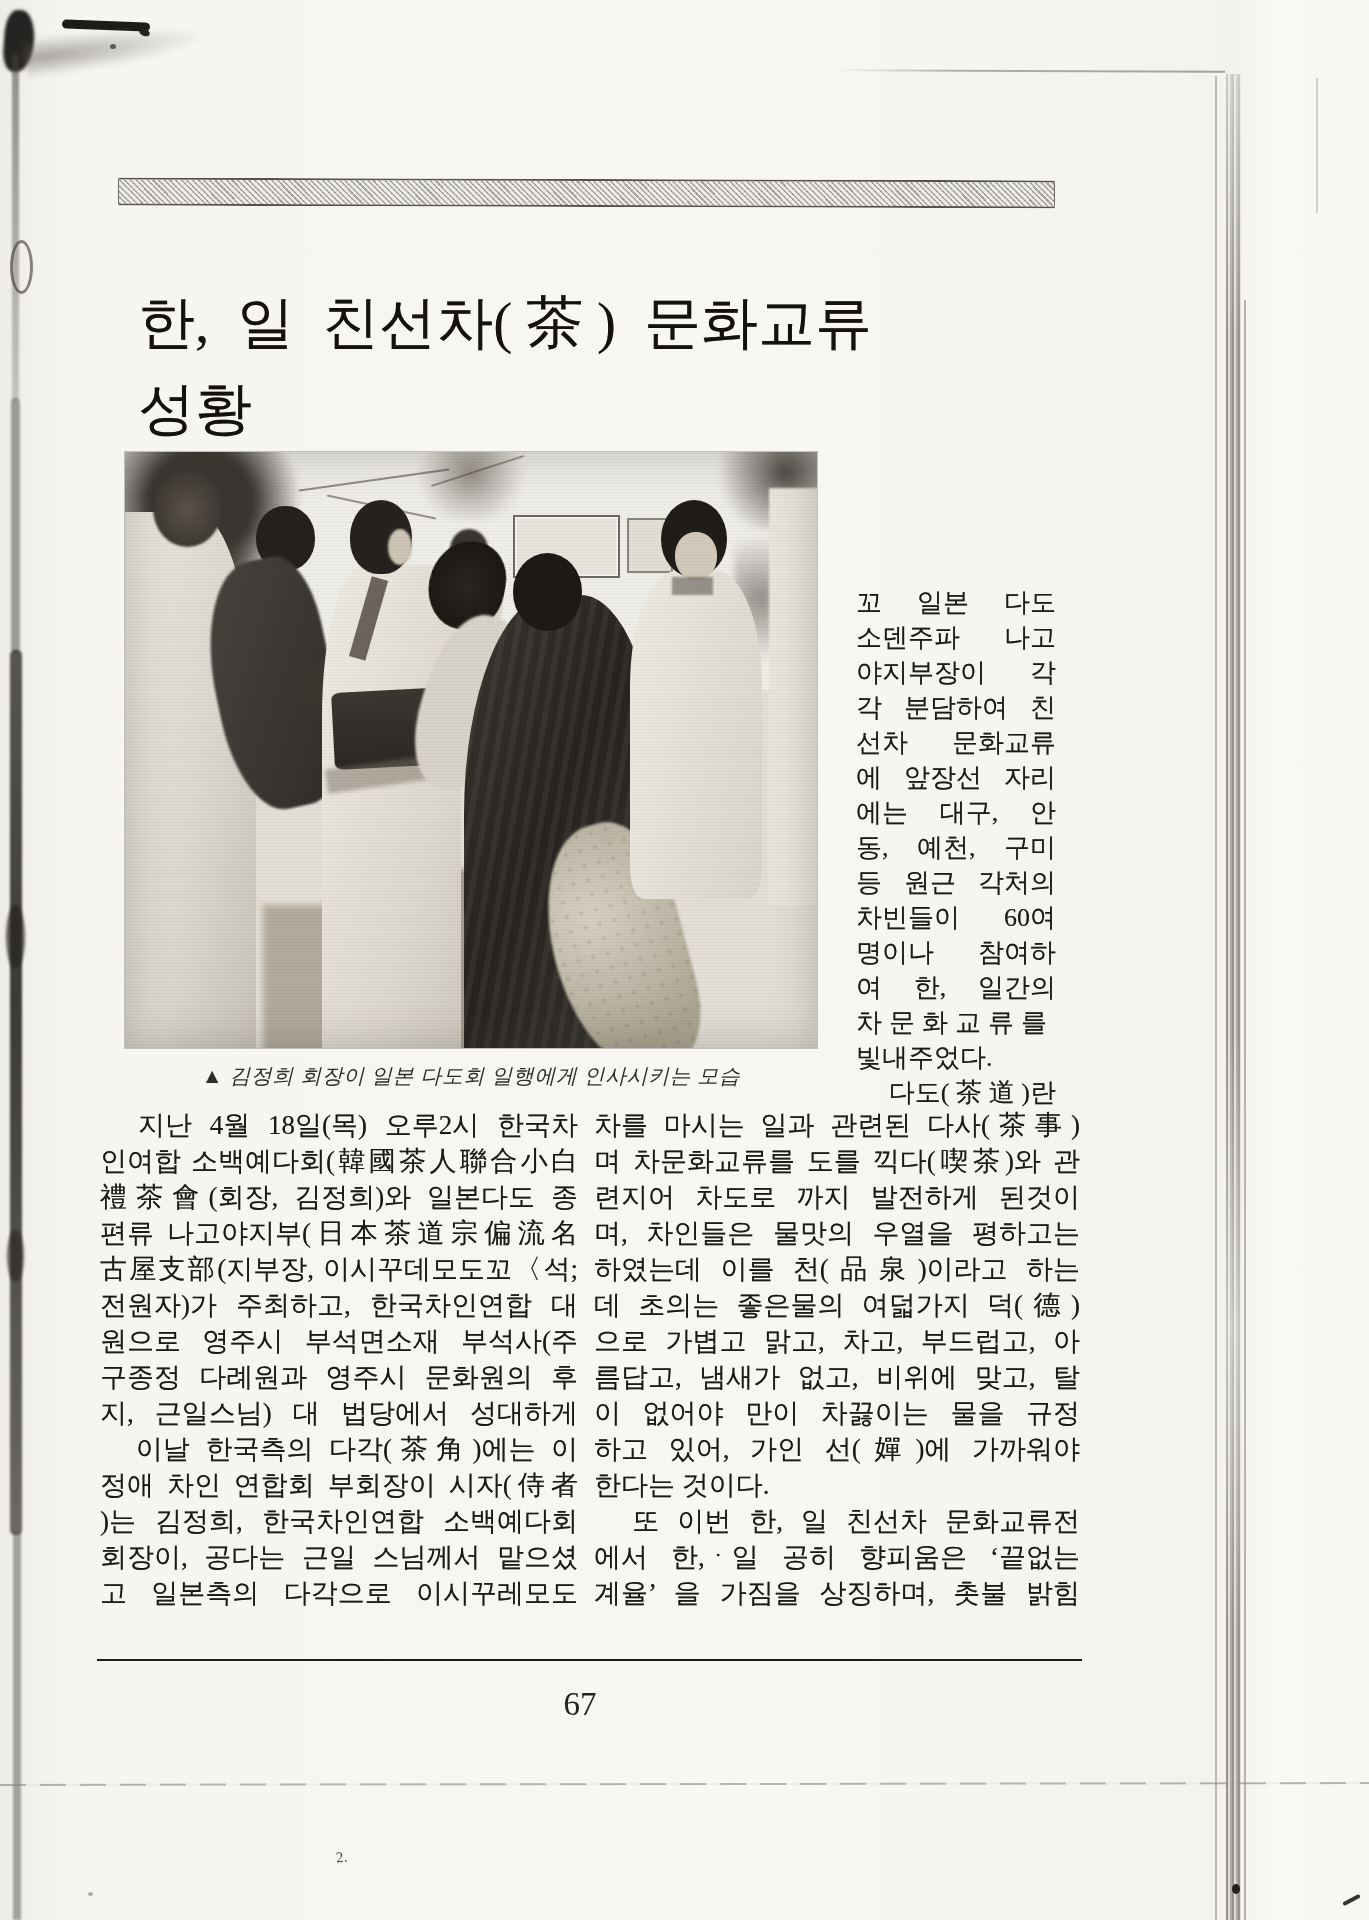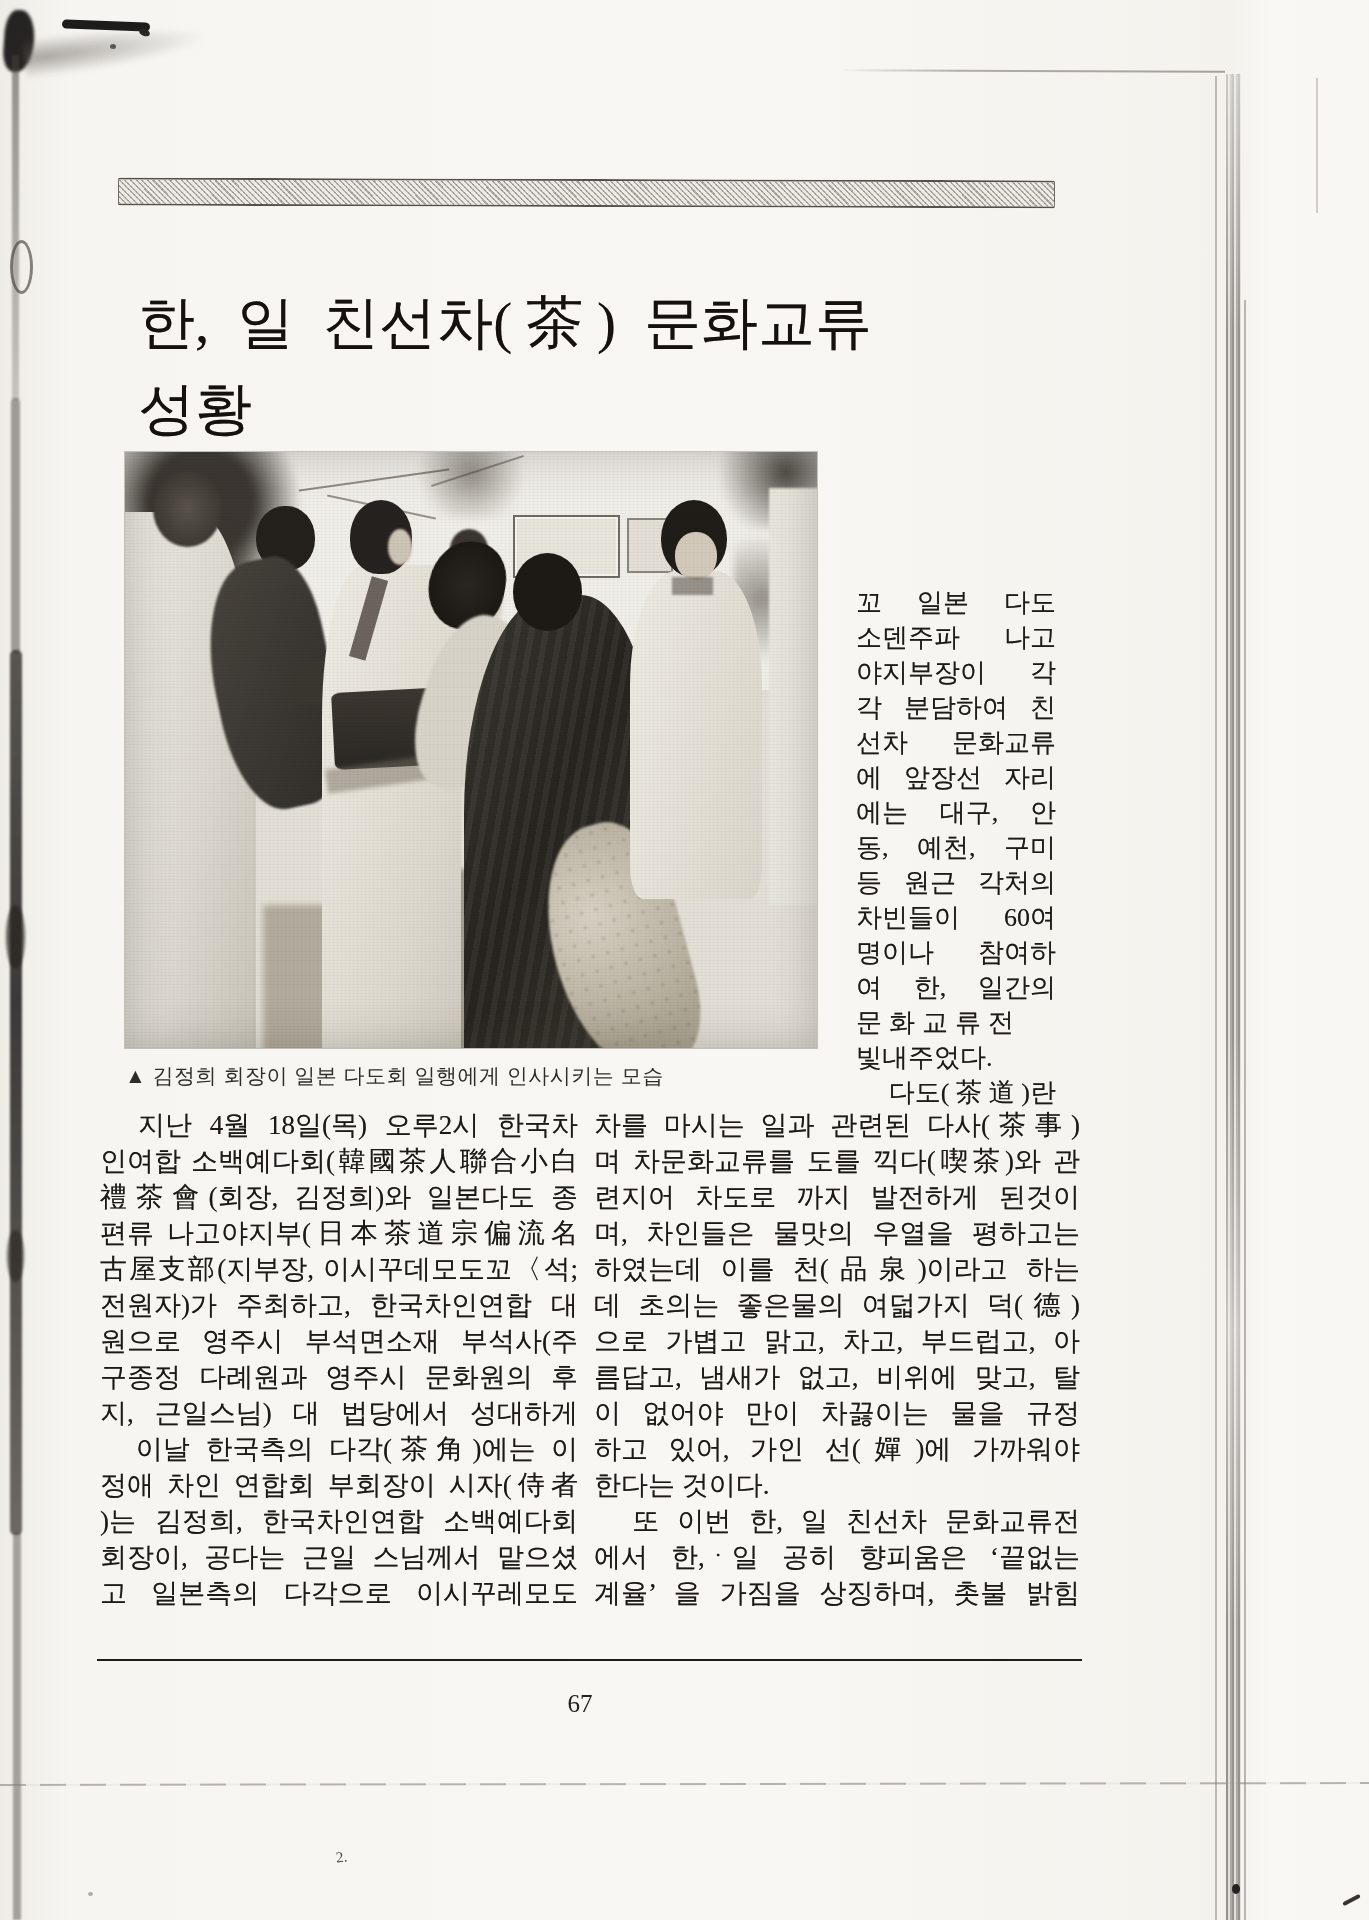--- a/index.html
+++ b/index.html
@@ -93,34 +93,34 @@
   .ph-rw-face{left:79.5%;top:13.5%;width:6%;height:8%;background:#d4cabb;border-radius:48%;filter:blur(.5px);}
   .ph-rw-body{left:73%;top:20%;width:19%;height:55%;background:linear-gradient(100deg,#eeebe3,#dbd6cb);border-radius:35% 35% 10% 10%;filter:blur(.5px);}
   .ph-rw-collar{left:79%;top:21%;width:6%;height:3%;background:rgba(70,64,56,.5);filter:blur(1px);}
   .ph-fr-strip{left:93%;top:6%;width:9%;height:70%;background:#e9e6de;filter:blur(1px);}
   .ph-grain{left:0;top:0;width:100%;height:100%;background:repeating-linear-gradient(0deg,rgba(0,0,0,.03) 0 1px,transparent 1px 3px),repeating-linear-gradient(90deg,rgba(0,0,0,.02) 0 1px,transparent 1px 4px);}
   .ph-vig{left:0;top:0;width:100%;height:100%;box-shadow:inset 0 0 45px rgba(58,53,46,.28);}
   
   .caption{
     position:absolute;left:125px;top:1062px;width:692px;height:28px;
     font-family:"Liberation Sans","DejaVu Sans",sans-serif;
-    font-size:21px;line-height:28px;color:#2e2c29;letter-spacing:.5px;
+    font-size:21px;line-height:28px;color:#2e2c29;text-align:center;letter-spacing:.5px;font-style:italic;
   }
   
   .sidebar{position:absolute;left:856px;top:585px;width:200px;font-size:26px;color:#1d1b18;}
   .sidebar .ln{height:35px;line-height:35px;}
   .colL{position:absolute;left:100px;top:1107px;width:478px;font-size:27px;color:#1c1a17;}
   .colR{position:absolute;left:594px;top:1107px;width:486px;font-size:27px;color:#1c1a17;}
   .colL .ln,.colR .ln{height:36px;line-height:36px;}
   .ln{display:block;text-align:justify;text-align-last:justify;white-space:nowrap;text-shadow:0 0 .4px rgba(24,21,18,.5);font-family:Liberation Serif, serif;}
   .ln.end{text-align-last:left;}
   .ln.sp{letter-spacing:7px;text-align-last:left;}
   
   .rule{position:absolute;left:97px;top:1659px;width:985px;height:2px;background:#1f1d1a;}
-  .pageno{position:absolute;left:535px;top:1688px;width:90px;height:32px;font-size:25px;line-height:32px;text-align:center;color:#24221f;}
+  .pageno{position:absolute;left:535px;top:1688px;width:90px;height:32px;font-size:33px;line-height:32px;text-align:center;color:#24221f;}
   .stray{position:absolute;left:336px;top:1848px;width:30px;font-size:15px;color:#4a4742;transform:rotate(-6deg);}
 </style>
 </head>
 <body>
 
 <div class="page">
 
   <div class="binding-smudge"></div>
   <div class="top-dash"></div>
   <div class="top-dash-hook"></div>
@@ -198,21 +198,21 @@
     <div class="ln">야지부장이 각</div>
     <div class="ln">각 분담하여 친</div>
     <div class="ln">선차 문화교류</div>
     <div class="ln">에 앞장선 자리</div>
     <div class="ln">에는 대구, 안</div>
     <div class="ln">동, 예천, 구미</div>
     <div class="ln">등 원근 각처의</div>
     <div class="ln">차빈들이 60여</div>
     <div class="ln">명이나 참여하</div>
     <div class="ln">여 한, 일간의</div>
-    <div class="ln sp">문화교류전</div>
+    <div class="ln sp">차문화교류를</div>
     <div class="ln end">빛내주었다.</div>
     <div class="ln">　다도(茶道)란</div>
   </div>
 
   <div class="colL">
     <div class="ln">　지난 4월 18일(목) 오루2시 한국차</div>
     <div class="ln">인여합 소백예다회(韓國茶人聯合小白</div>
     <div class="ln">禮茶會(회장, 김정희)와 일본다도 종</div>
     <div class="ln">편류 나고야지부(日本茶道宗偏流名</div>
     <div class="ln">古屋支部(지부장, 이시꾸데모도꼬〈석;</div>

